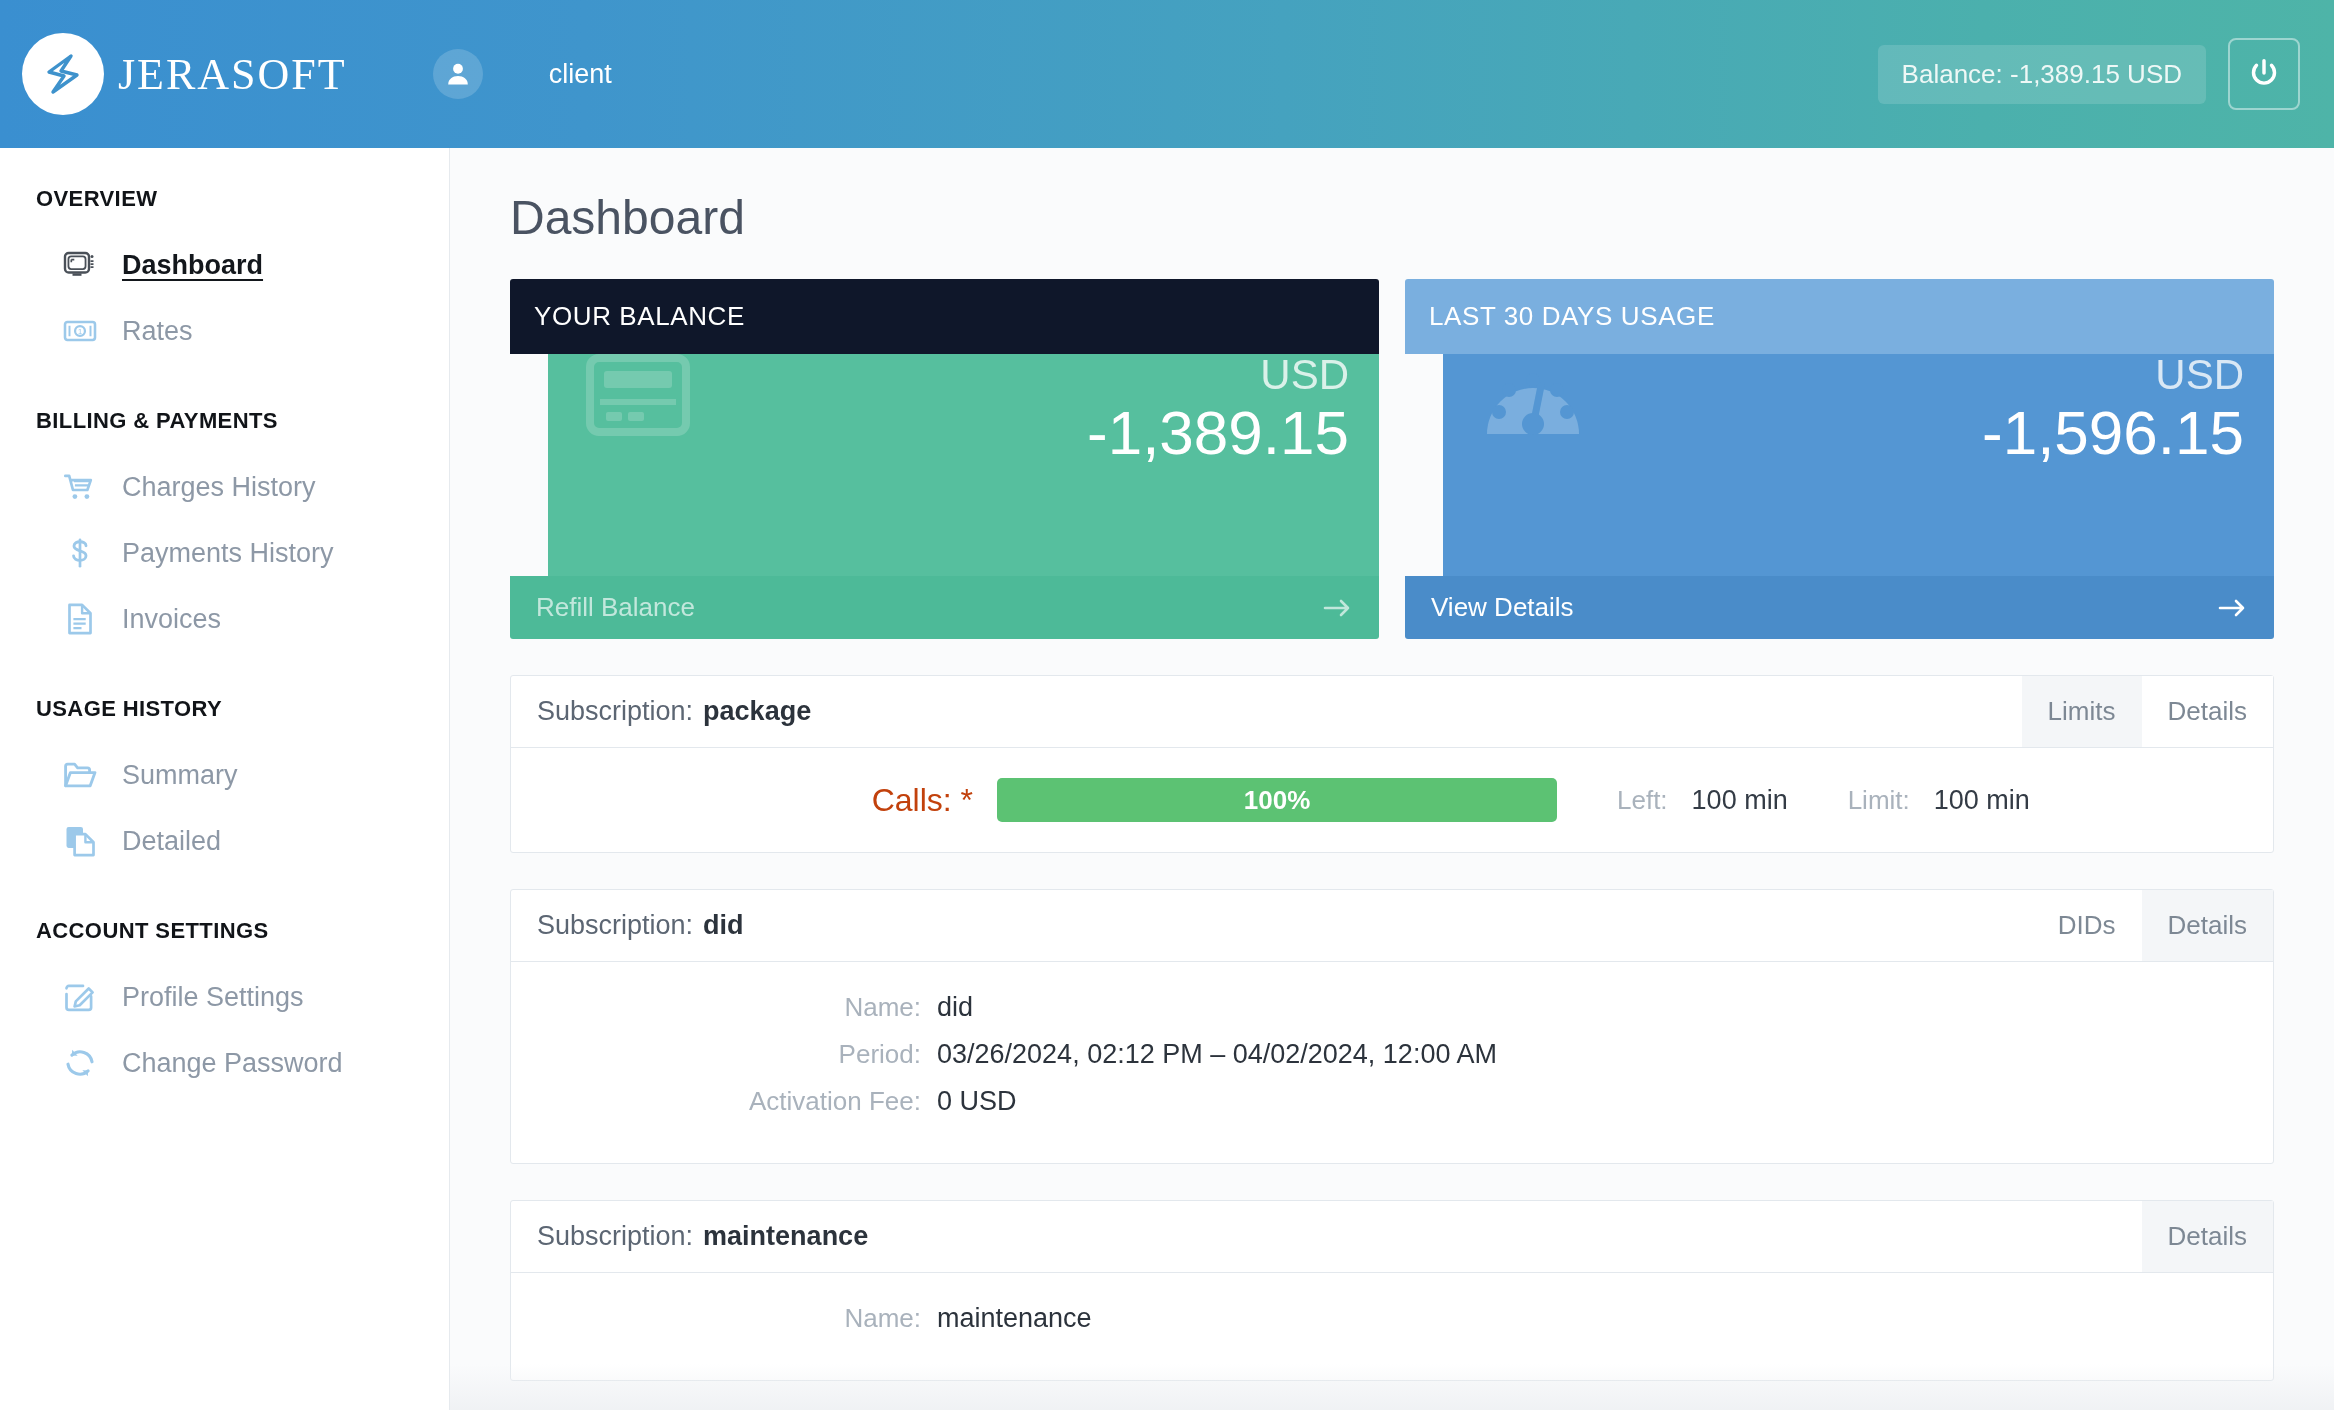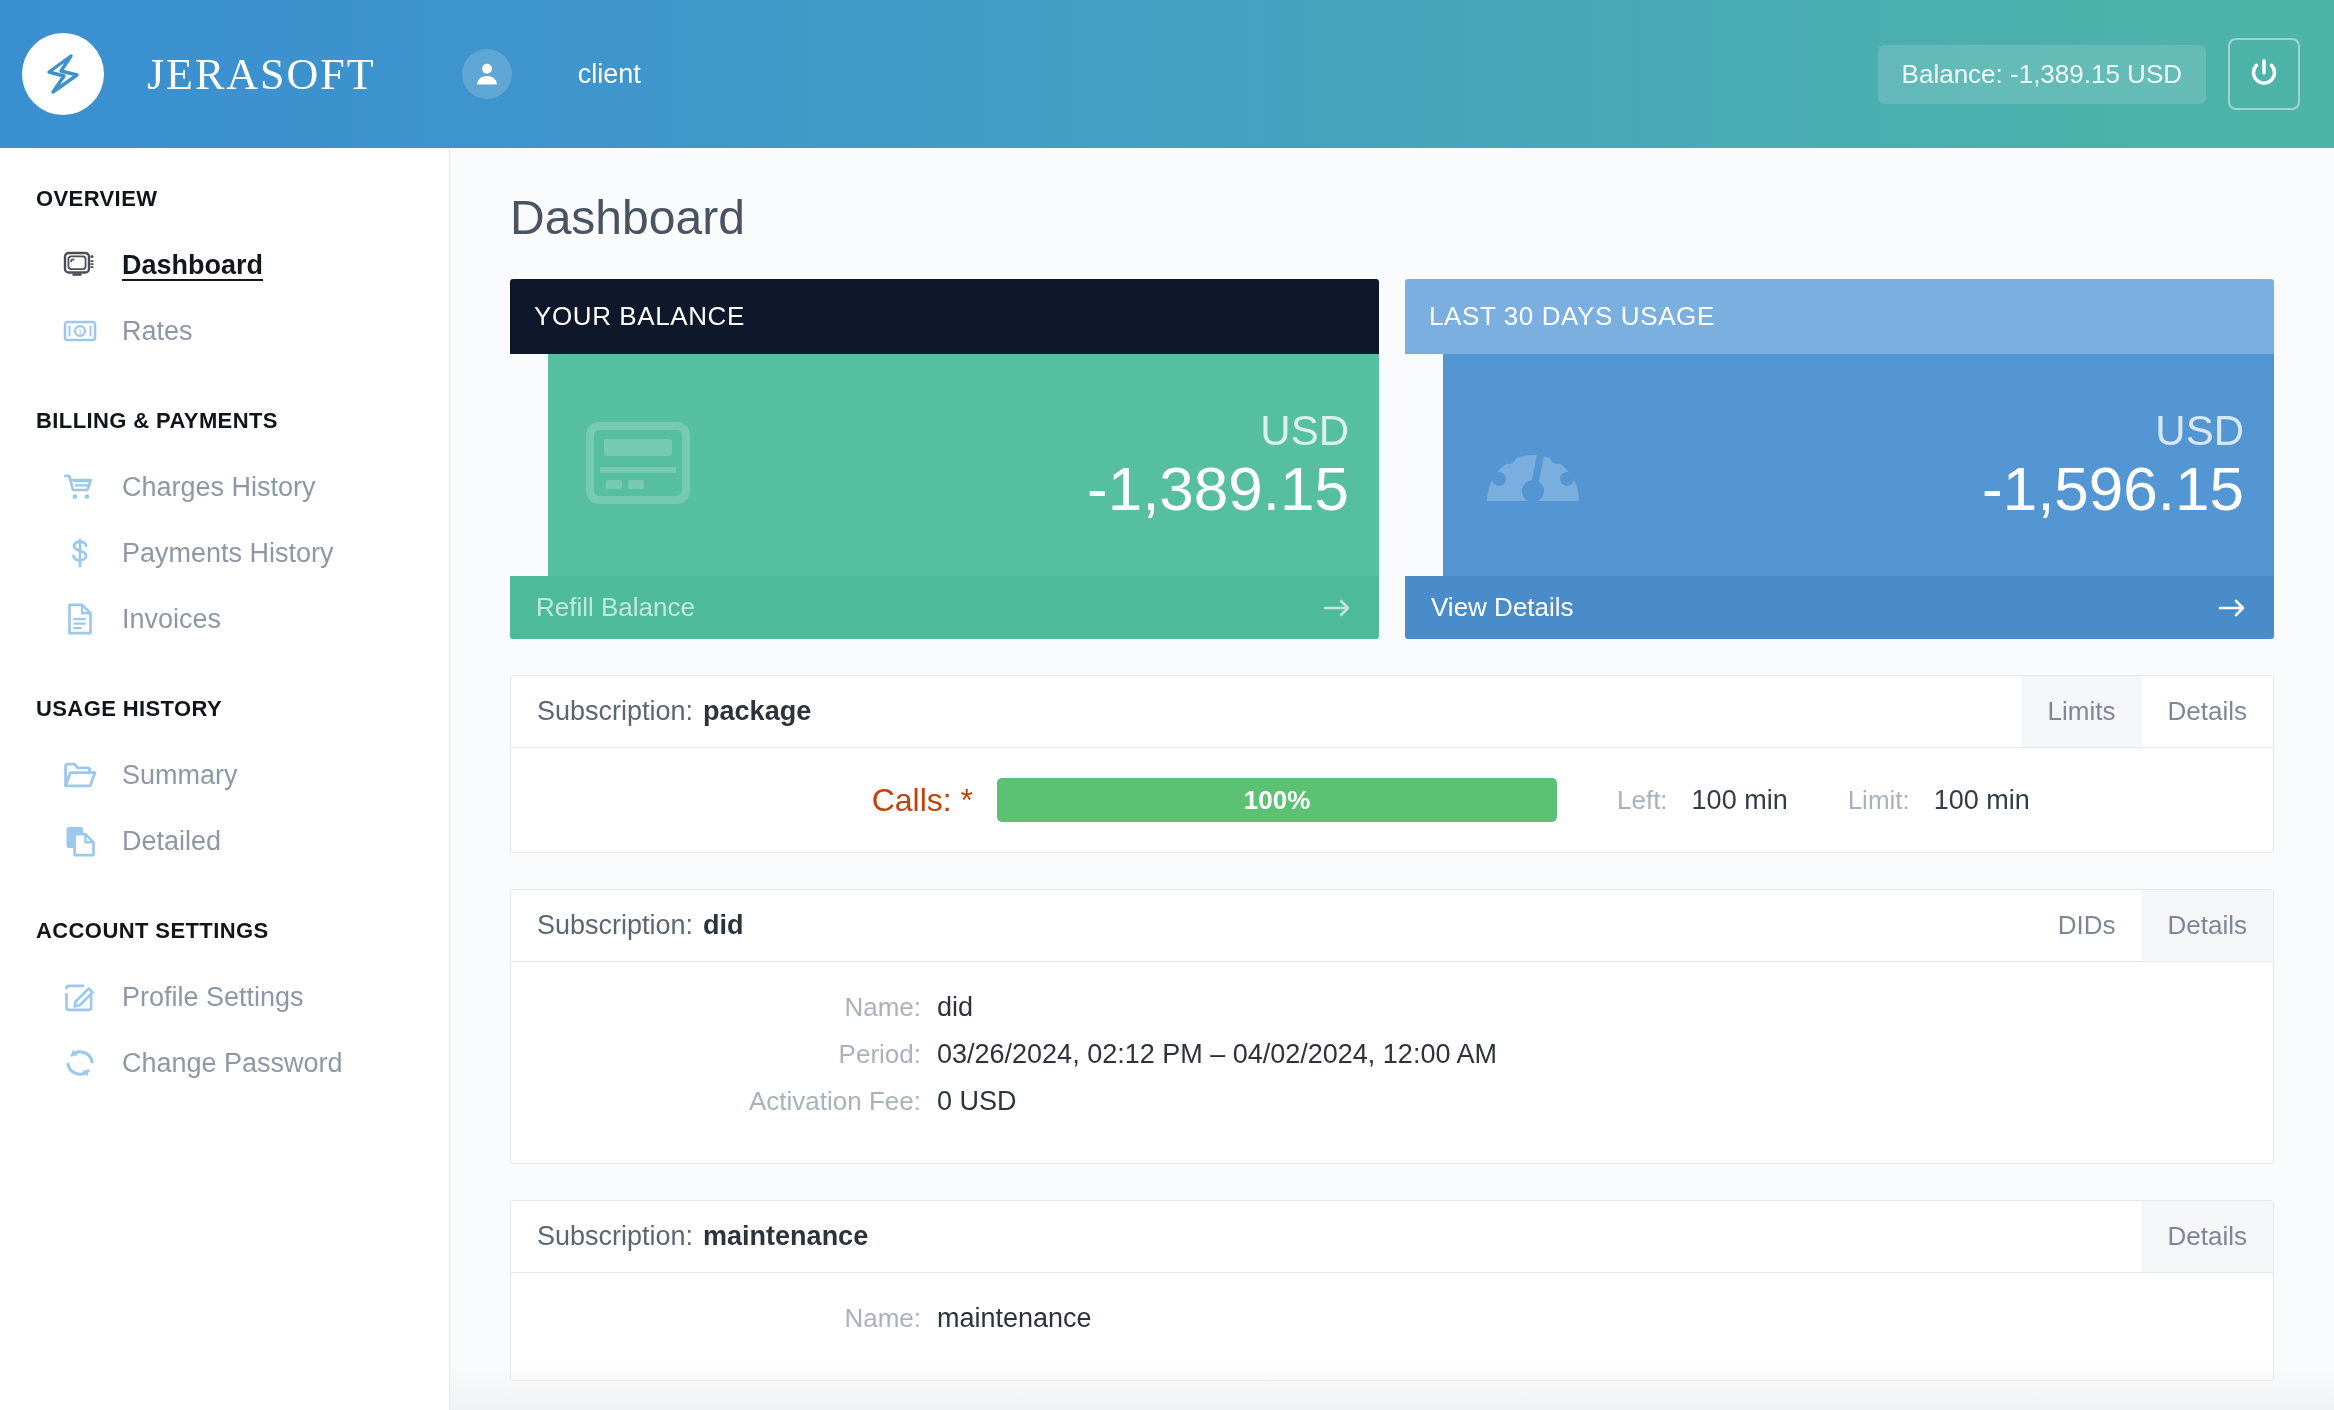--- a/index.html
+++ b/index.html
@@ -12,21 +12,21 @@
 
   
   .topbar {
     position: relative;
     height: 148px;
     background: linear-gradient(90deg, #3a8fd0 0%, #3f95cc 25%, #45a2bf 55%, #4bb0ad 85%, #4eb4a8 100%);
     display: flex;
     align-items: center;
     padding: 0 34px 0 22px;
   }
-  .brand { display: flex; align-items: center; gap: 43px; }
+  .brand { display: flex; align-items: center; gap: 14px; }
   .logo-circle {
     width: 82px; height: 82px; border-radius: 50%;
     background: #ffffff;
     display: flex; align-items: center; justify-content: center;
     flex: none;
   }
   .brand-name {
     color: #ffffff;
     font-family: "Liberation Serif", serif;
     font-size: 44px;
@@ -104,21 +104,21 @@
     font-size: 48px; color: #4a5362; font-weight: 400;
     margin-bottom: 34px;
   }
 
   
   .cards { display: flex; gap: 26px; margin-bottom: 36px; }
   .card { flex: 1; border-radius: 3px; overflow: hidden; color: #fff; }
   .card-head { font-size: 26px; letter-spacing: 0.6px; padding: 22px 24px; }
   .card-body {
     height: 222px; position: relative;
-    display: flex; align-items: center; margin-left: 38px;
+    display: flex; align-items: flex-start; margin-left: 38px;
   }
   .card-ico { margin-left: 38px; opacity: .45; }
   .card-amounts {
     margin-left: auto; margin-right: 30px; text-align: right; line-height: 1;
   }
   .card-cur { font-size: 42px; opacity: .78; display: block; margin-bottom: 6px; }
   .card-val { font-size: 62px; display: block; }
   .card-foot {
     display: flex; align-items: center; justify-content: space-between;
     padding: 16px 26px; font-size: 26px; cursor: pointer;

